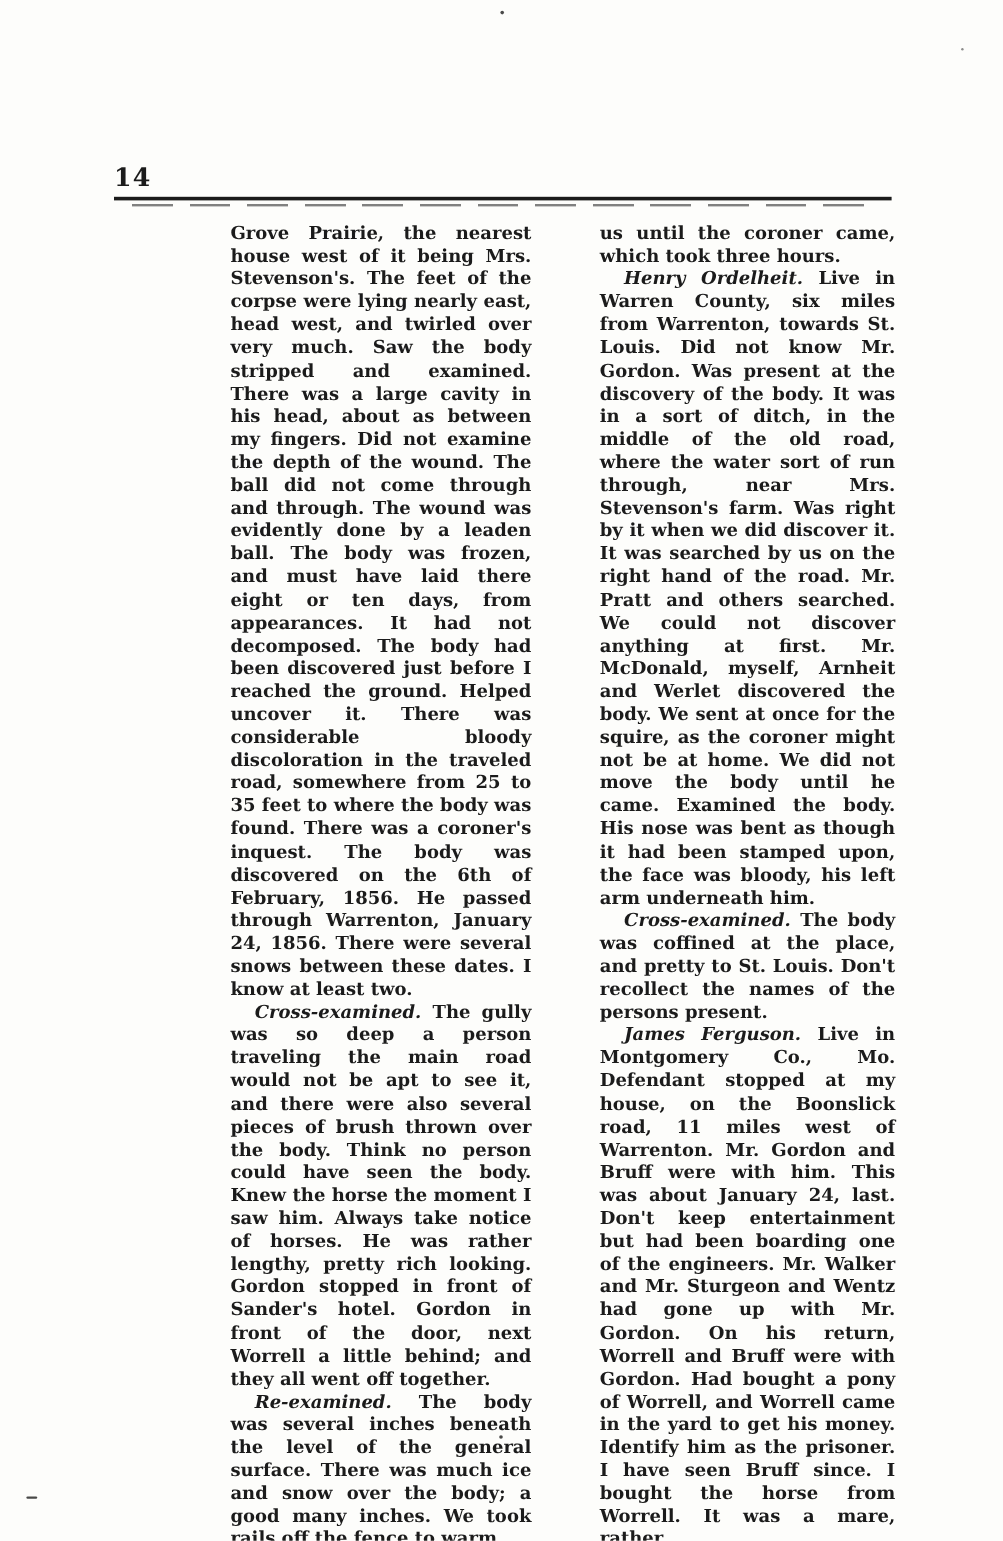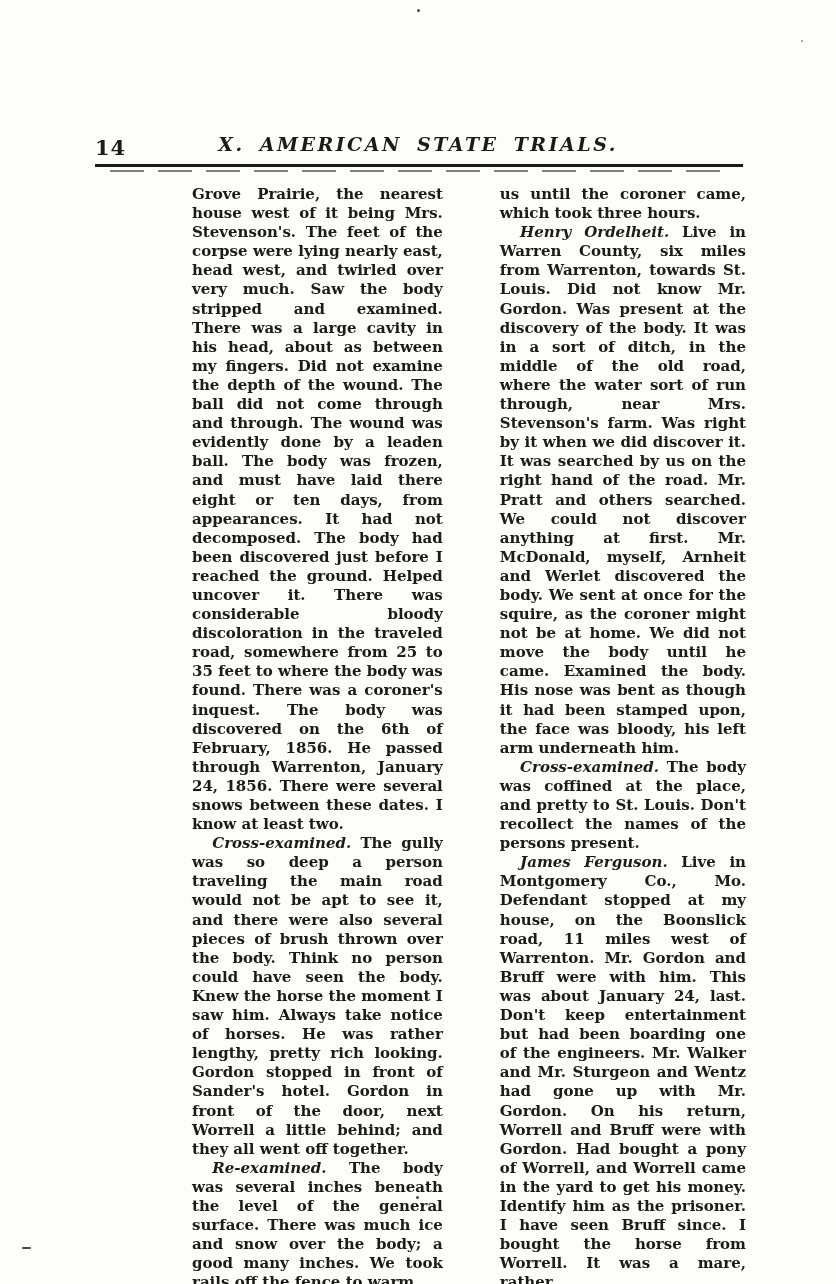--- a/index.html
+++ b/index.html
@@ -52,21 +52,20 @@
   .speck{position:absolute;background:var(--ink);border-radius:50%;opacity:.8;}
   .speck-dash{border-radius:1px;}
 </style>
 </head>
 <body>
 
 <div class="page">
 
   <div class="header">
     <span class="page-number">14</span>
-    <span class="header-title">X. AMERICAN STATE TRIALS.</span>
   </div>
   <div class="header-rule"></div>
   <div class="header-rule-2"></div>
 
   <div class="columns">
 
     <div class="col col-left">
       <p class="cont"><em class="lead"></em><span>Grove Prairie, the nearest house west of it being Mrs. Stevenson's. The feet of the corpse were lying nearly east, head west, and twirled over very much. Saw the body stripped and examined. There was a large cavity in his head, about as between my fingers. Did not examine the depth of the wound. The ball did not come through and through. The wound was evidently done by a leaden ball. The body was frozen, and must have laid there eight or ten days, from appearances. It had not decomposed. The body had been discovered just before I reached the ground. Helped uncover it. There was considerable bloody discoloration in the traveled road, somewhere from 25 to 35 feet to where the body was found. There was a coroner's inquest. The body was discovered on the 6th of February, 1856. He passed through Warrenton, January 24, 1856. There were several snows between these dates. I know at least two.</span></p>
       <p><em class="lead">Cross-examined.</em><span> The gully was so deep a person traveling the main road would not be apt to see it, and there were also several pieces of brush thrown over the body. Think no person could have seen the body. Knew the horse the moment I saw him. Always take notice of horses. He was rather lengthy, pretty rich looking. Gordon stopped in front of Sander's hotel. Gordon in front of the door, next Worrell a little behind; and they all went off together.</span></p>
       <p><em class="lead">Re-examined.</em><span> The body was several inches beneath the level of the general surface. There was much ice and snow over the body; a good many inches. We took rails off the fence to warm</span></p>

